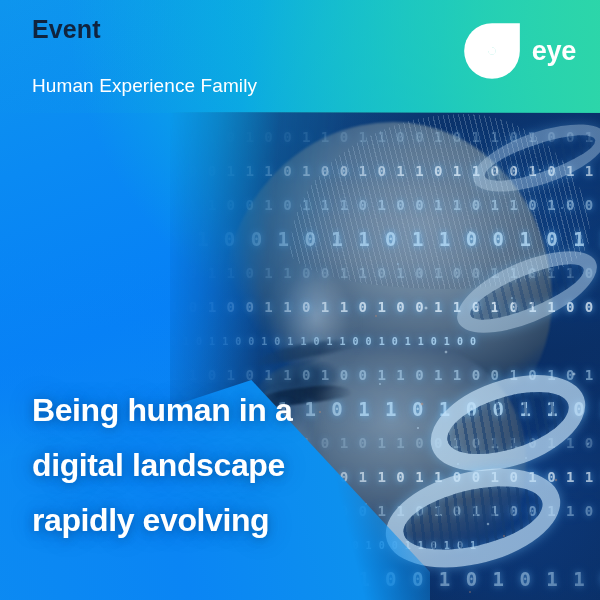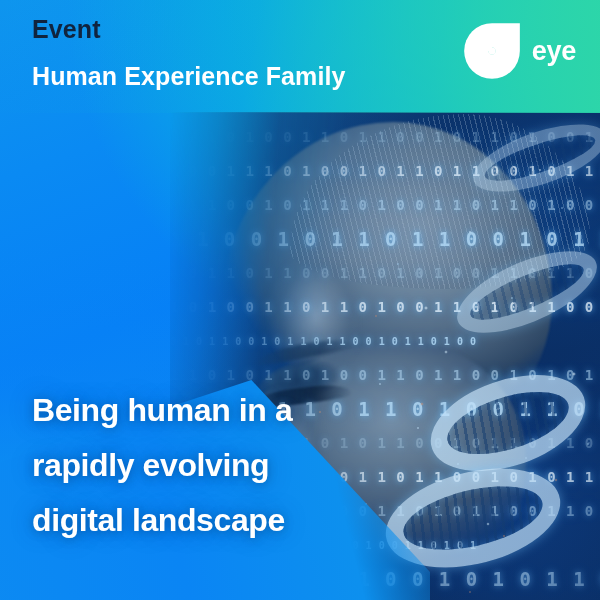--- a/index.html
+++ b/index.html
@@ -290,23 +290,23 @@
     position: absolute;
     left: 32px; top: 17px;
     font-size: 25px;
     font-weight: 700;
     color: #10243f;
     letter-spacing: .1px;
     line-height: 1;
   }
   .subtitle {
     position: absolute;
-    left: 32px; top: 64px;
-    font-size: 25px;
-    font-weight: 700;
+    left: 32px; top: 76px;
+    font-size: 19px;
+    font-weight: 400;
     color: #ffffff;
     letter-spacing: .1px;
     line-height: 1;
   }
 
   
   .logo {
     position: absolute;
     right: 24px; top: 22px;
     display: flex;
@@ -433,17 +433,17 @@
       <path fill="#ffffff" d="M2 50 A48 48 0 0 0 50 98 A48 48 0 0 0 98 50 L98 98 L2 98 Z" opacity="0"></path>
       <circle cx="50" cy="50" r="6.5" fill="#ffffff"></circle>
     </svg>
     <div class="logo-word">
       <span>eye</span>
     </div>
   </div>
 
   <div class="headline">
     <span>Being human in a</span>
+    <span>digital landscape</span>
     <span>rapidly evolving</span>
-    <span>digital landscape</span>
   </div>
 
 </div>
 
 </body></html>

